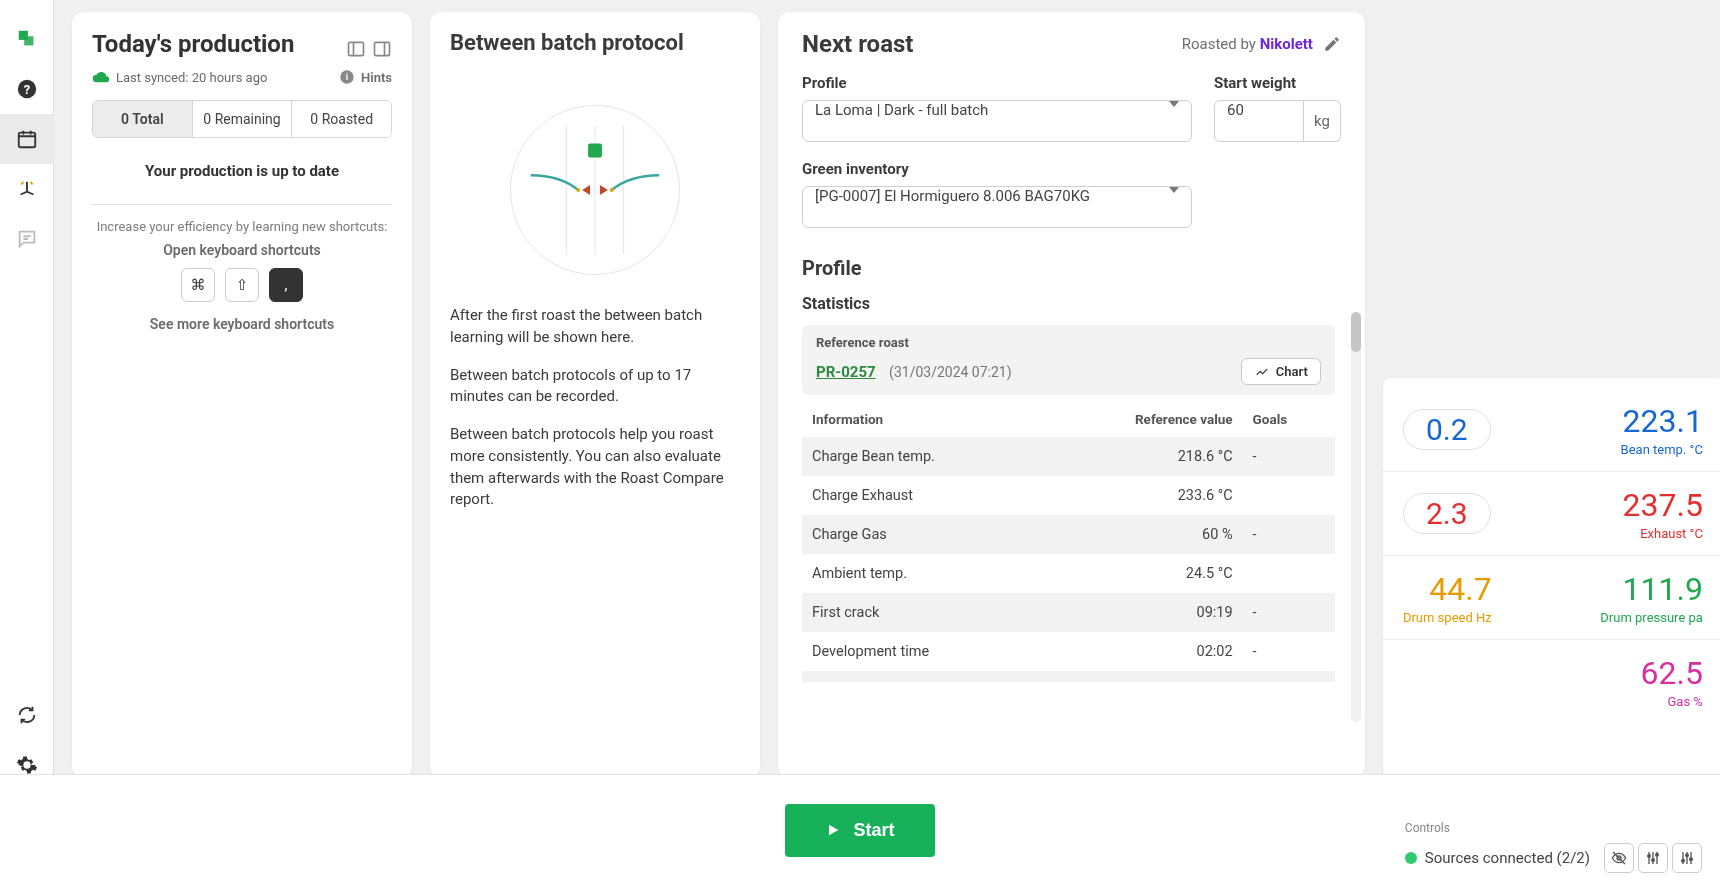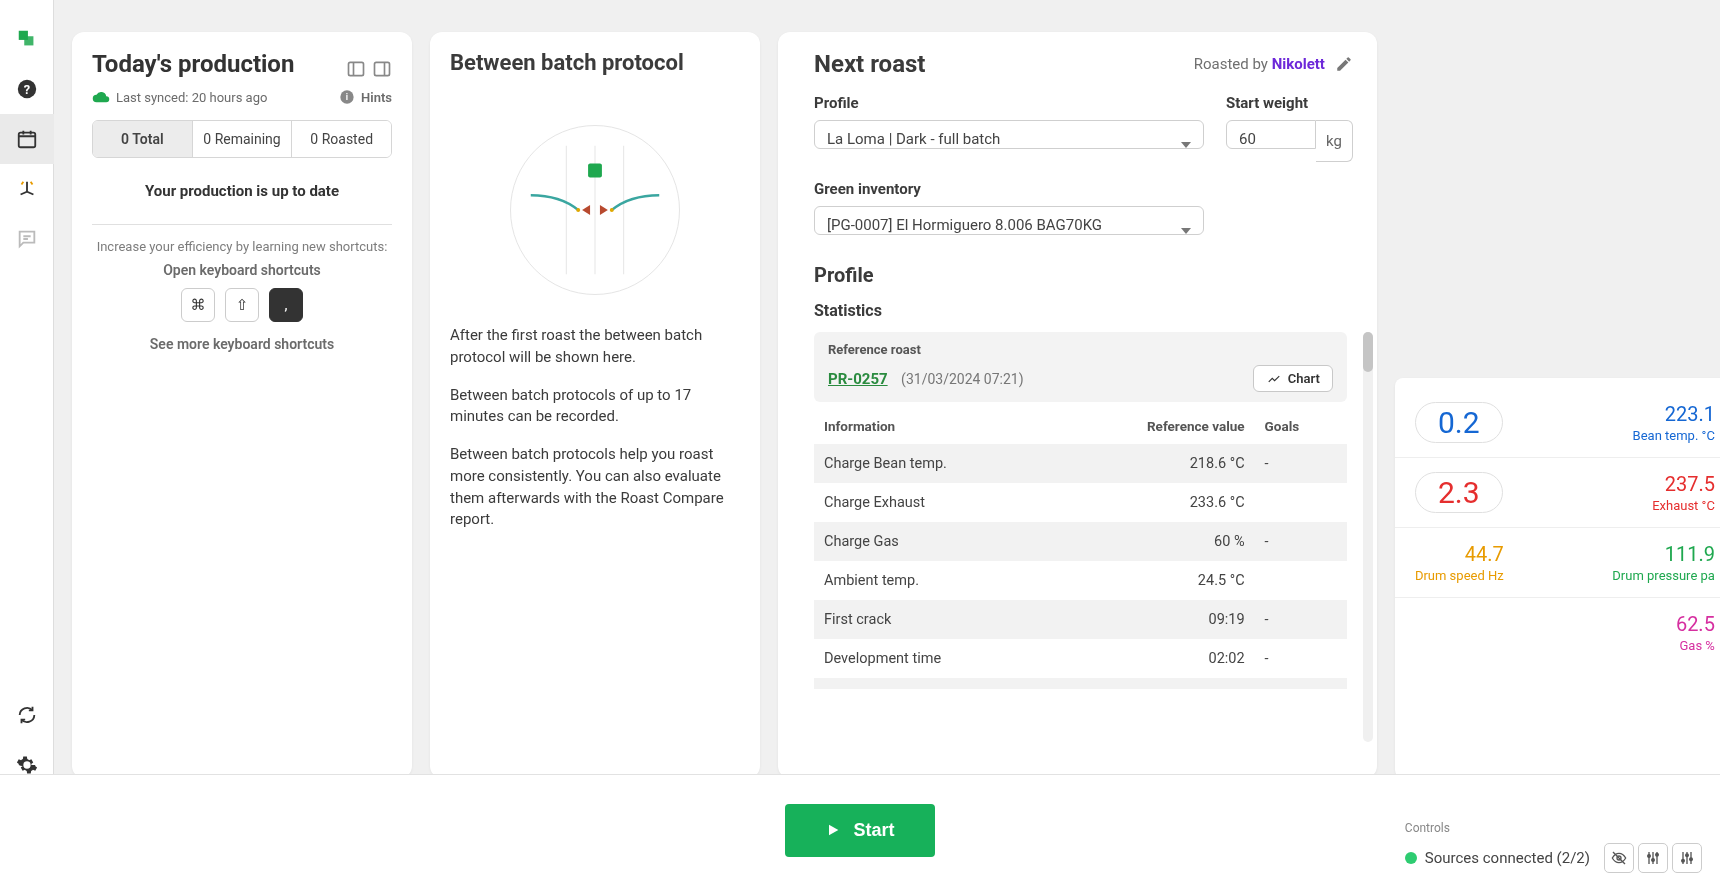--- a/index.html
+++ b/index.html
@@ -35,21 +35,20 @@
     width:26px;height:26px; color:#1fa84f; font-weight:bold;
     display:flex;align-items:center;justify-content:center;
   }
   
   .main-row { flex:1; display:flex; gap:18px; padding:12px 14px 12px 18px; }
   .panel {
     background:#fff;
     border-radius:12px;
     box-shadow:0 1px 3px rgba(0,0,0,0.06);
     padding:18px 20px;
-    margin-top:20px;
   }
   
   .panel.today { width:340px; display:flex;flex-direction:column; }
   .today h1 { font-size:24px; font-weight:700; margin-bottom:10px; }
   .today-head-row { display:flex; align-items:center; justify-content:space-between; }
   .today-head-icons { display:flex; gap:6px; color:#888; }
   .sync-row { display:flex; align-items:center; justify-content:space-between; font-size:13px; color:#6b6b6b; margin-bottom:14px; }
   .sync-left { display:flex; align-items:center; gap:6px; }
   .hints-right { display:flex; align-items:center; gap:6px; color:#6b6b6b; font-weight:600; }
   .seg-tabs {
@@ -79,31 +78,31 @@
   .panel.between { width:330px; }
   .between h2 { font-size:22px;font-weight:700;margin-bottom:18px;color:#3b3b3b; }
   .between .illus {
     width:170px;height:170px;border-radius:50%;border:1px solid #e5e5e5;
     margin:50px auto 30px;position:relative;overflow:hidden;background:#fff;
     display:flex;align-items:center;justify-content:center;
   }
   .between p { font-size:15px;color:#3b3b3b;line-height:1.45;margin-bottom:16px; }
 
   
-  .panel.next { flex:1; padding:18px 24px 0 36px; display:flex;flex-direction:column; position:relative; }
+  .panel.next { flex:1; padding:18px 24px 0 24px; display:flex;flex-direction:column; position:relative; }
   .next-head { display:flex;align-items:center;justify-content:space-between;margin-bottom:16px; }
   .next-head h2 { font-size:24px;font-weight:700;color:#3b3b3b; }
   .roasted-by { color:#707070; font-size:15px; }
   .roasted-by b { color:#6d28d9; }
   .field-row { display:flex; gap:22px; margin-bottom:18px; }
   .field-group { display:flex;flex-direction:column;gap:8px; }
   .field-label { font-weight:700;font-size:15px;color:#3b3b3b; }
   .select, .num-input {
-    border:1px solid #cfcfcf;border-radius:6px;height:29px;
-    display:flex;align-items:flex-end;padding:0 12px;font-size:15px;color:#444;
+    border:1px solid #cfcfcf;border-radius:6px;height:42px;
+    display:flex;align-items:flex-start;padding:0 12px;font-size:15px;color:#444;
     background:#fff;
   }
   .select { justify-content:space-between; cursor:pointer; }
   .num-input { width:90px; }
   .unit-box {
     border:1px solid #cfcfcf;border-radius:6px;height:42px;
     display:flex;align-items:center;padding:0 10px;font-size:15px;color:#666;
     border-left:none;border-top-left-radius:0;border-bottom-left-radius:0;
   }
   .iw-row { display:flex; }
@@ -144,21 +143,21 @@
     align-self:flex-end;
     height:400px;
     display:flex;flex-direction:column;
   }
   .metric-row { display:flex;align-items:center;justify-content:space-between;padding:14px 20px;border-bottom:1px solid #eee; }
   .metric-row:last-child { border-bottom:none; }
   .mleft { display:flex;flex-direction:column;align-items:flex-end; }
   .mpill {
     border:1px solid #e0e0e0;border-radius:28px;padding:2px 22px;font-size:30px;font-weight:400;
   }
-  .mval { font-size:20px;font-weight:400; }
+  .mval { font-size:32px;font-weight:400; }
   .mlabel { font-size:13px;margin-top:2px; }
   .c-blue { color:#1567d3; }
   .c-red { color:#e52e2e; }
   .c-orange { color:#e89b00; }
   .c-green { color:#1fa84f; }
   .c-magenta { color:#d62fa0; }
 
   
   .footer {
     position:absolute; left:0;right:0;bottom:0;height:111px;background:#fff;
@@ -302,21 +301,21 @@
           <line x1="114" y1="20" x2="114" y2="150" stroke="#e5e5e5"></line>
           <path d="M20 70 Q50 70 68 85" stroke="#3aa6a0" stroke-width="2.5" fill="none"></path>
           <path d="M150 70 Q120 70 102 85" stroke="#3aa6a0" stroke-width="2.5" fill="none"></path>
           <path d="M72 85 L80 80 L80 90 Z" fill="#b84a2f"></path>
           <path d="M98 85 L90 80 L90 90 Z" fill="#b84a2f"></path>
           <circle cx="68" cy="85" r="2" fill="#e0a800"></circle>
             <circle cx="102" cy="85" r="2" fill="#e0a800"></circle>
           <rect x="78" y="38" width="14" height="14" fill="#1fa84f" rx="2"></rect>
         </svg>
       </div>
-      <p>After the first roast the between batch protocol will be shown here.</p>
+      <p>After the first roast the between batch learning will be shown here.</p>
       <p>Between batch protocols of up to 17 minutes can be recorded.</p>
       <p>Between batch protocols help you roast more consistently. You can also evaluate them afterwards with the Roast Compare report.</p>
     </div>
 
     <div class="panel next">
       <div class="next-head">
         <h2>Next roast</h2>
         <div style="display:flex;align-items:center;">
           <span class="roasted-by">
             <span>Roasted by </span><b>Nikolett</b>

